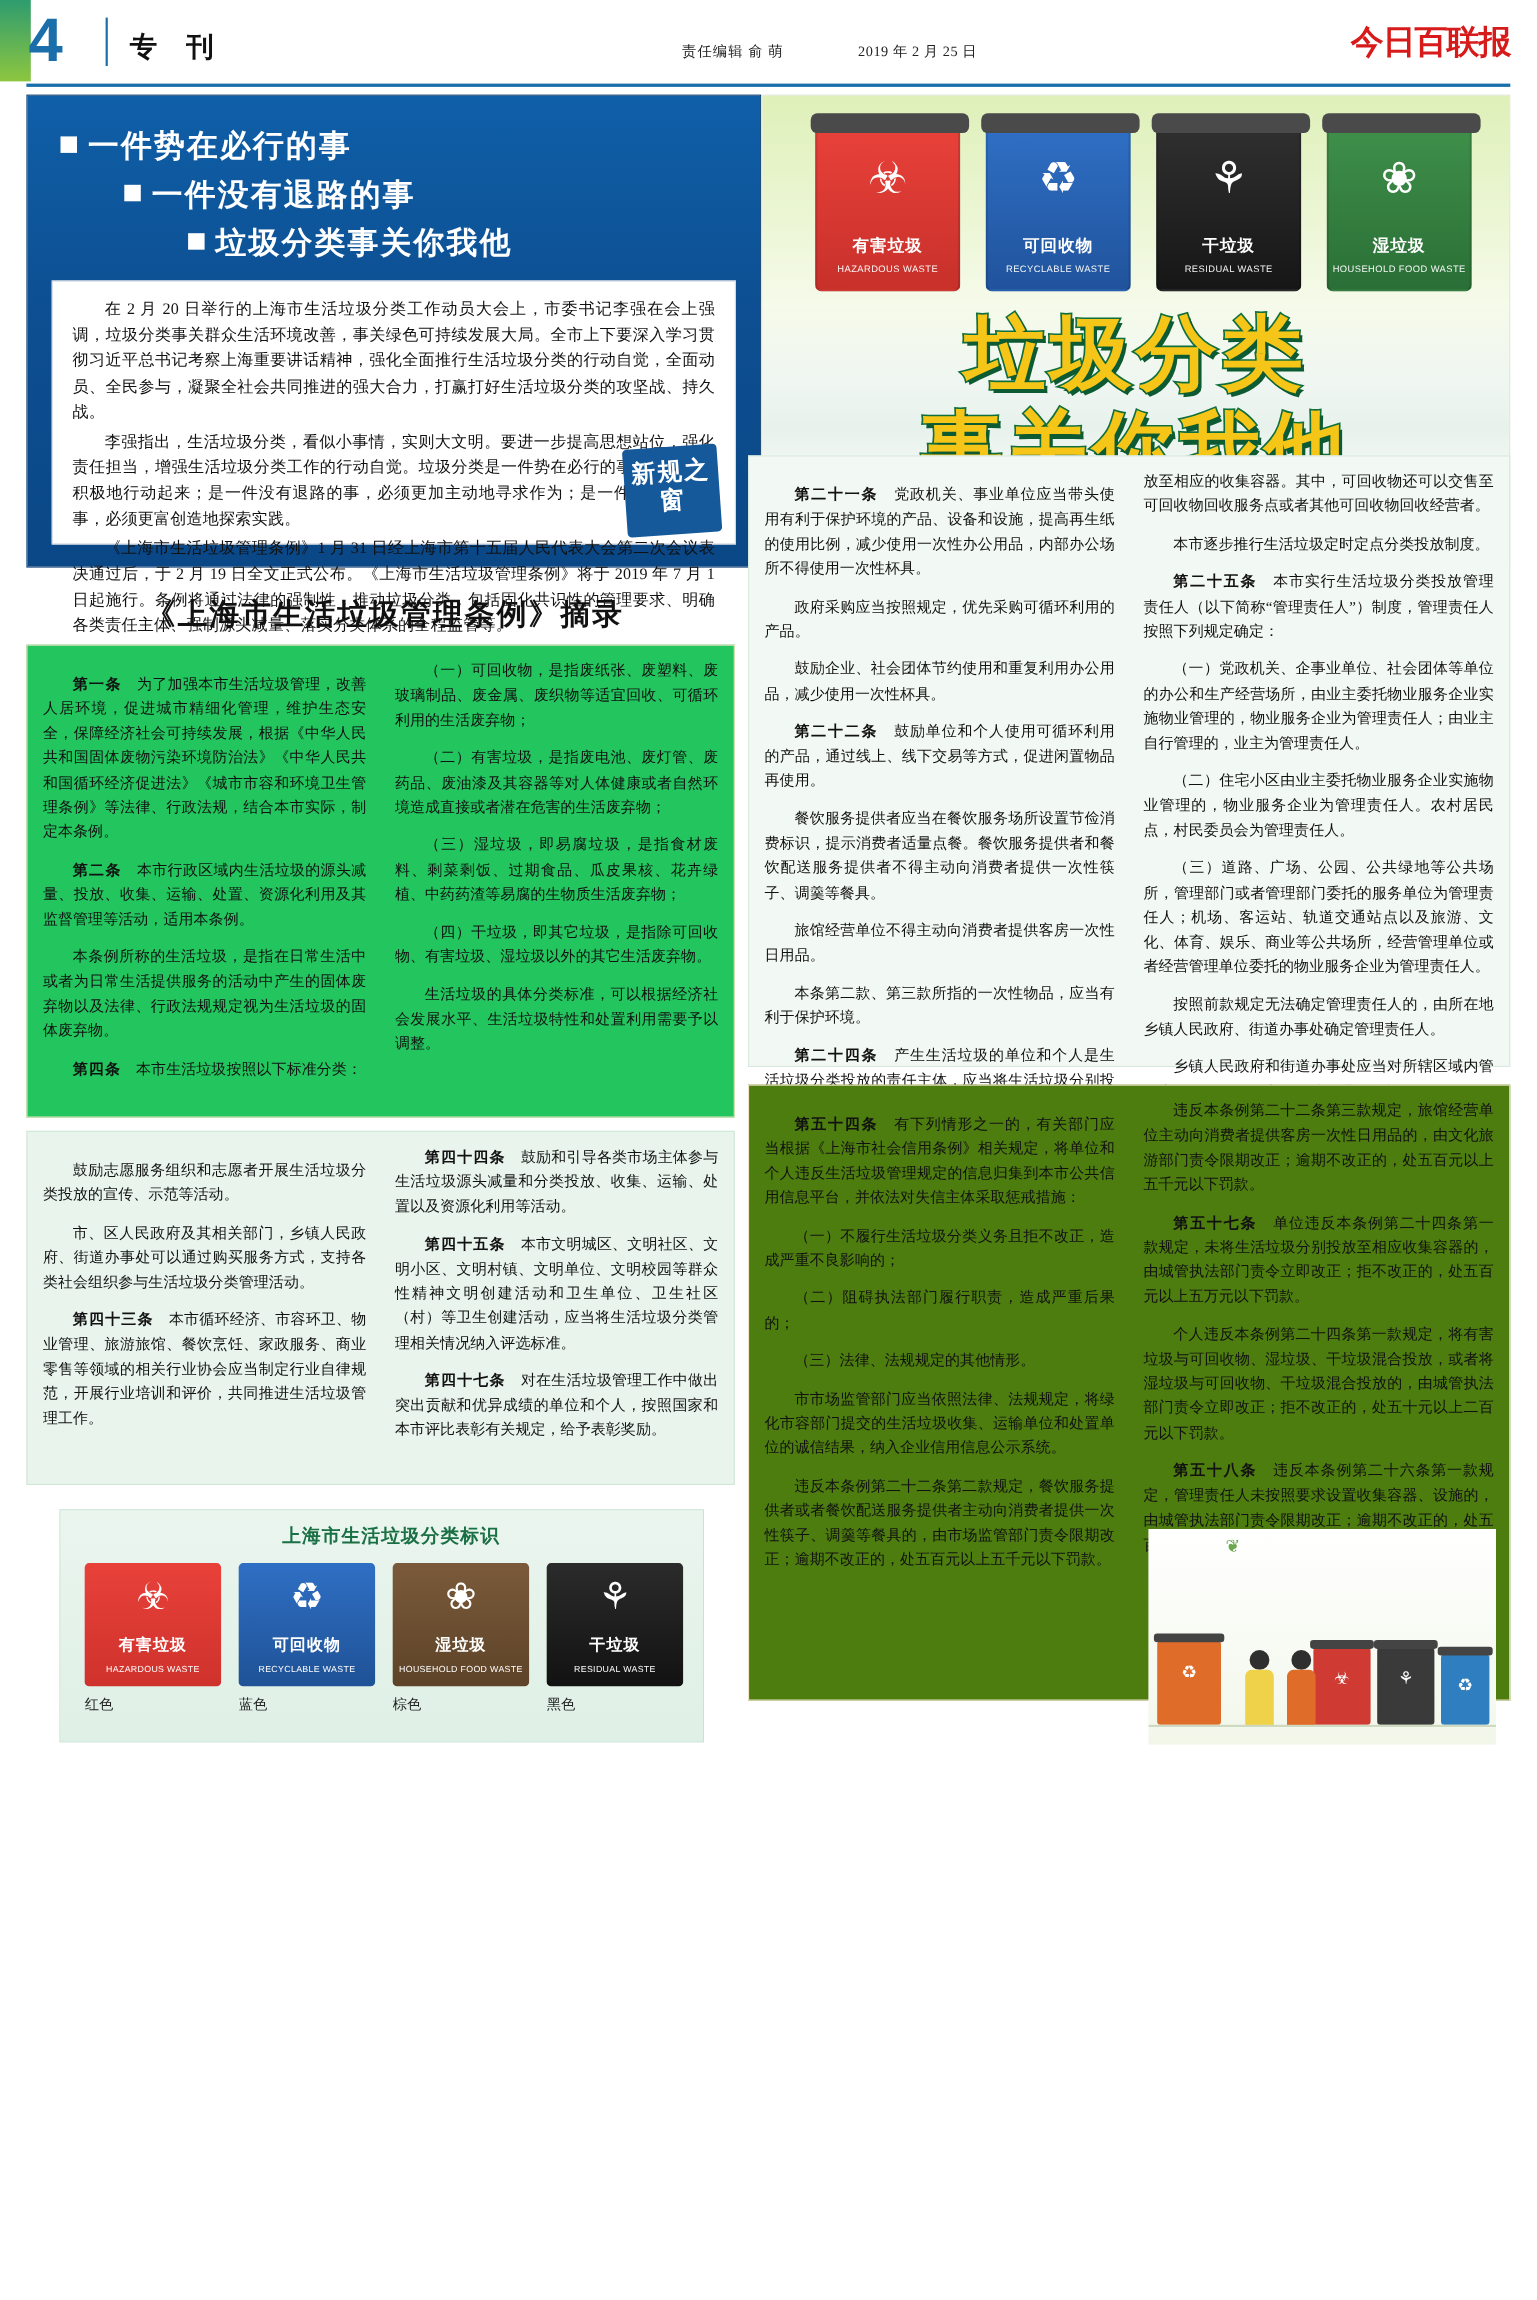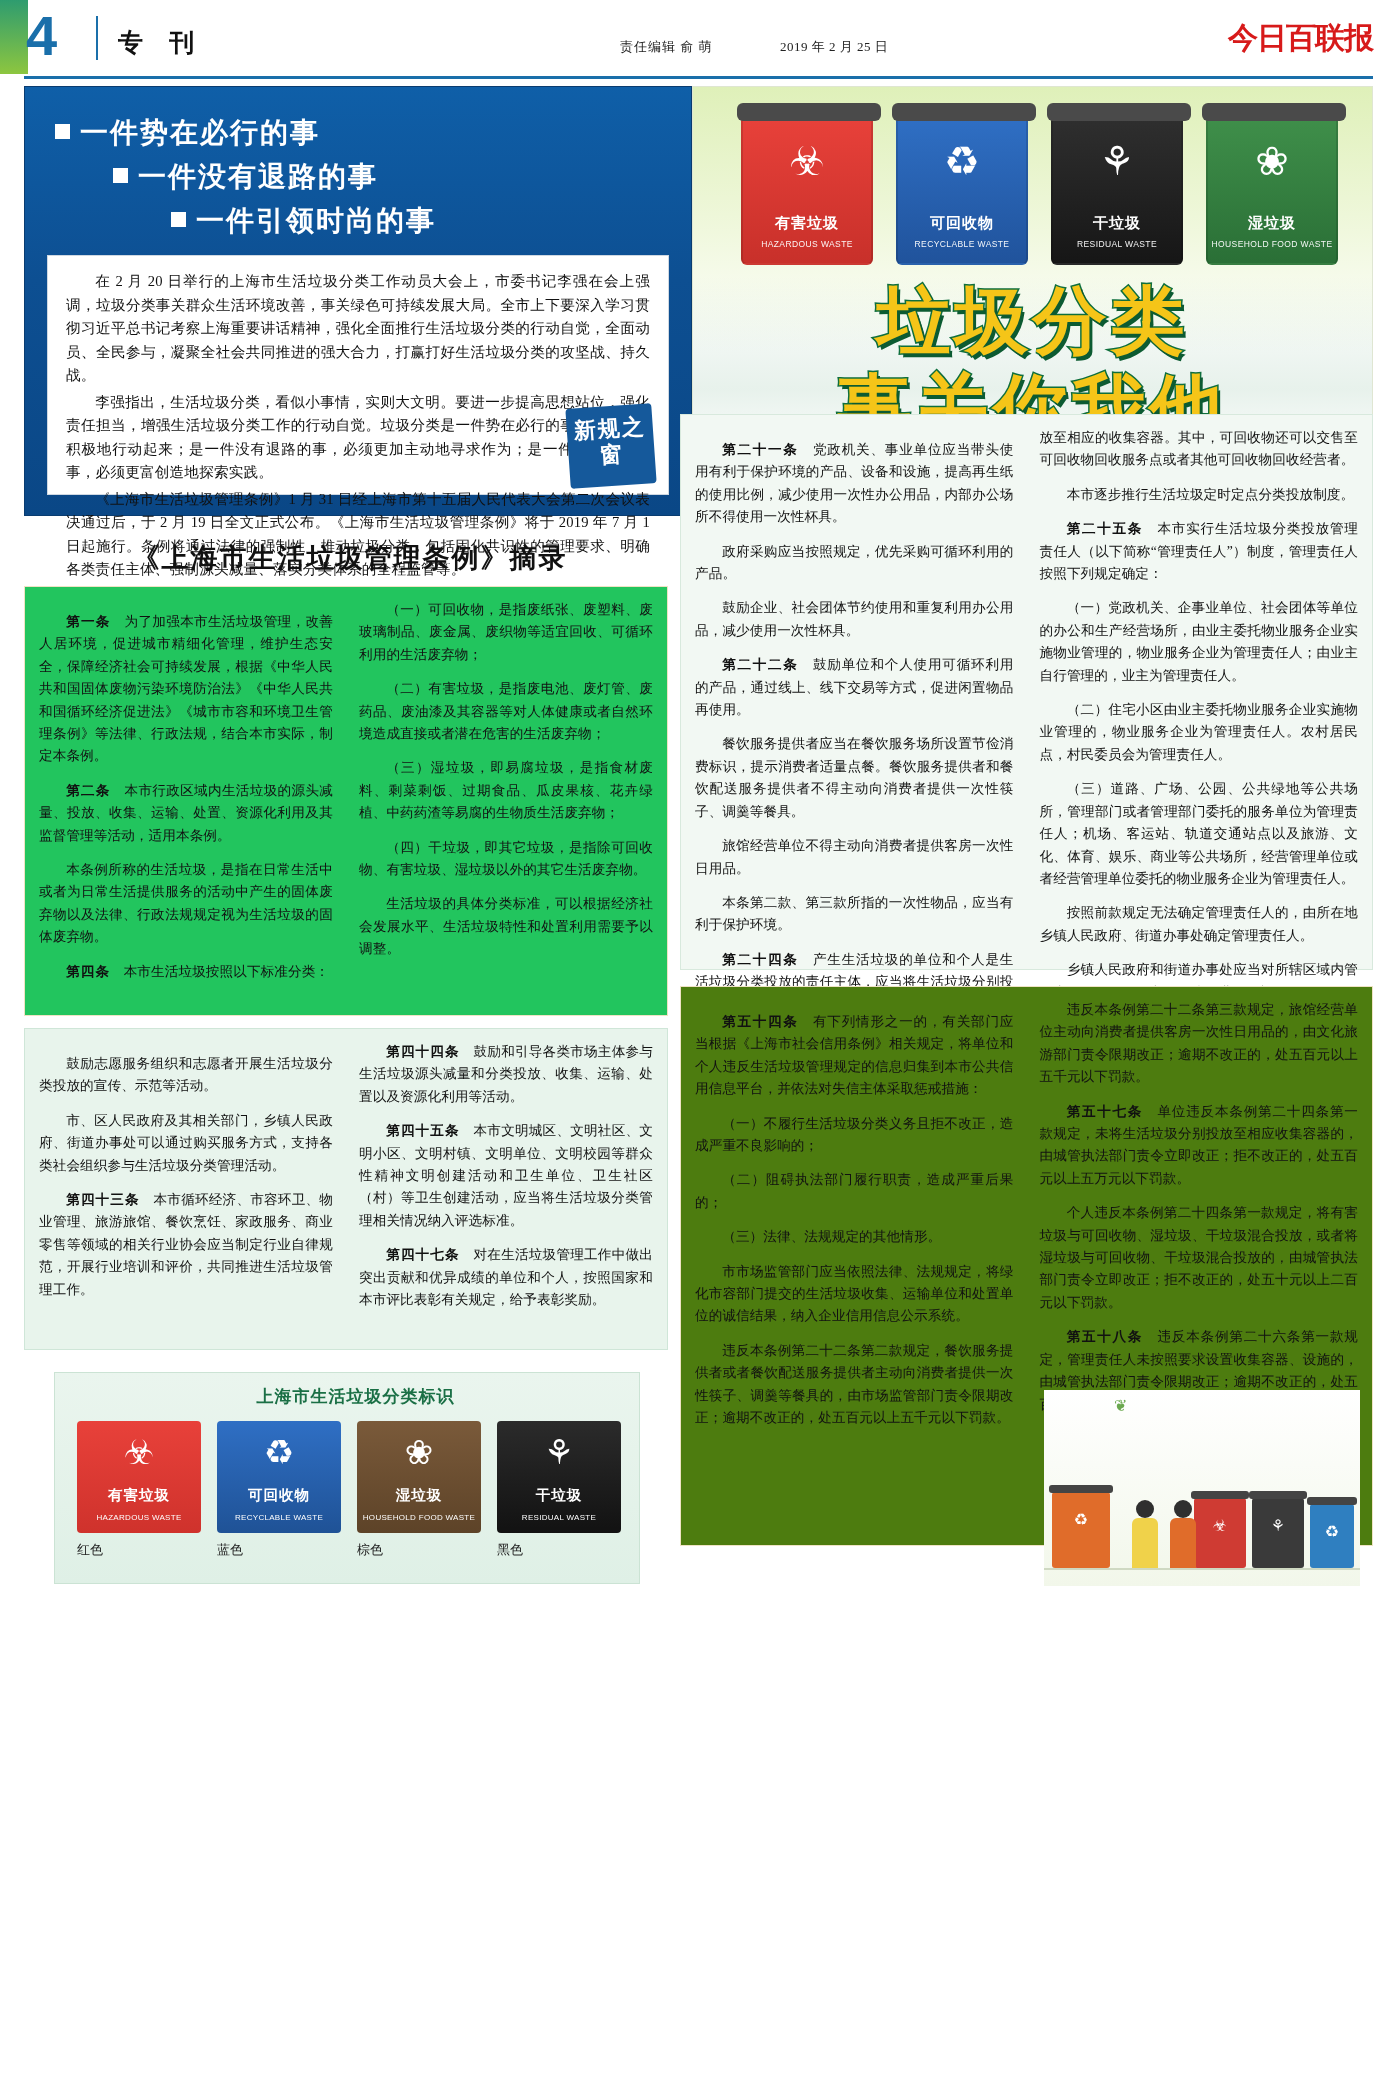--- a/index.html
+++ b/index.html
@@ -423,21 +423,21 @@
     <div class="mh-logo">今日百联报</div>
     <div class="mh-rule"></div>
   </div>
 
   <div class="banner">
 
     <div class="banner-left">
       <div class="slogan">
         <div class="slogan-line sl-1"><span class="sq"></span><span>一件势在必行的事</span></div>
         <div class="slogan-line sl-2"><span class="sq"></span><span>一件没有退路的事</span></div>
-        <div class="slogan-line sl-3"><span class="sq"></span><span>一件引领时尚的事</span></div>
+        <div class="slogan-line sl-3"><span class="sq"></span><span>垃圾分类事关你我他</span></div>
       </div>
 
       <div class="article-box">
         <p>在 2 月 20 日举行的上海市生活垃圾分类工作动员大会上，市委书记李强在会上强调，垃圾分类事关群众生活环境改善，事关绿色可持续发展大局。全市上下要深入学习贯彻习近平总书记考察上海重要讲话精神，强化全面推行生活垃圾分类的行动自觉，全面动员、全民参与，凝聚全社会共同推进的强大合力，打赢打好生活垃圾分类的攻坚战、持久战。</p>
         <p>李强指出，生活垃圾分类，看似小事情，实则大文明。要进一步提高思想站位，强化责任担当，增强生活垃圾分类工作的行动自觉。垃圾分类是一件势在必行的事，必须更加积极地行动起来；是一件没有退路的事，必须更加主动地寻求作为；是一件引领时尚的事，必须更富创造地探索实践。</p>
         <p>《上海市生活垃圾管理条例》1 月 31 日经上海市第十五届人民代表大会第二次会议表决通过后，于 2 月 19 日全文正式公布。《上海市生活垃圾管理条例》将于 2019 年 7 月 1 日起施行。条例将通过法律的强制性，推动垃圾分类，包括固化共识性的管理要求、明确各类责任主体、强制源头减量、落实分类体系的全程监管等。</p>
         <p>垃圾分类事关你我他，根据条例相关规定，将影响到每个人的生活。现摘录《上海市生活垃圾管理条例》部分内容，供学习参考。</p>
         <div class="seal">新规之窗</div>
       </div>
     </div>

